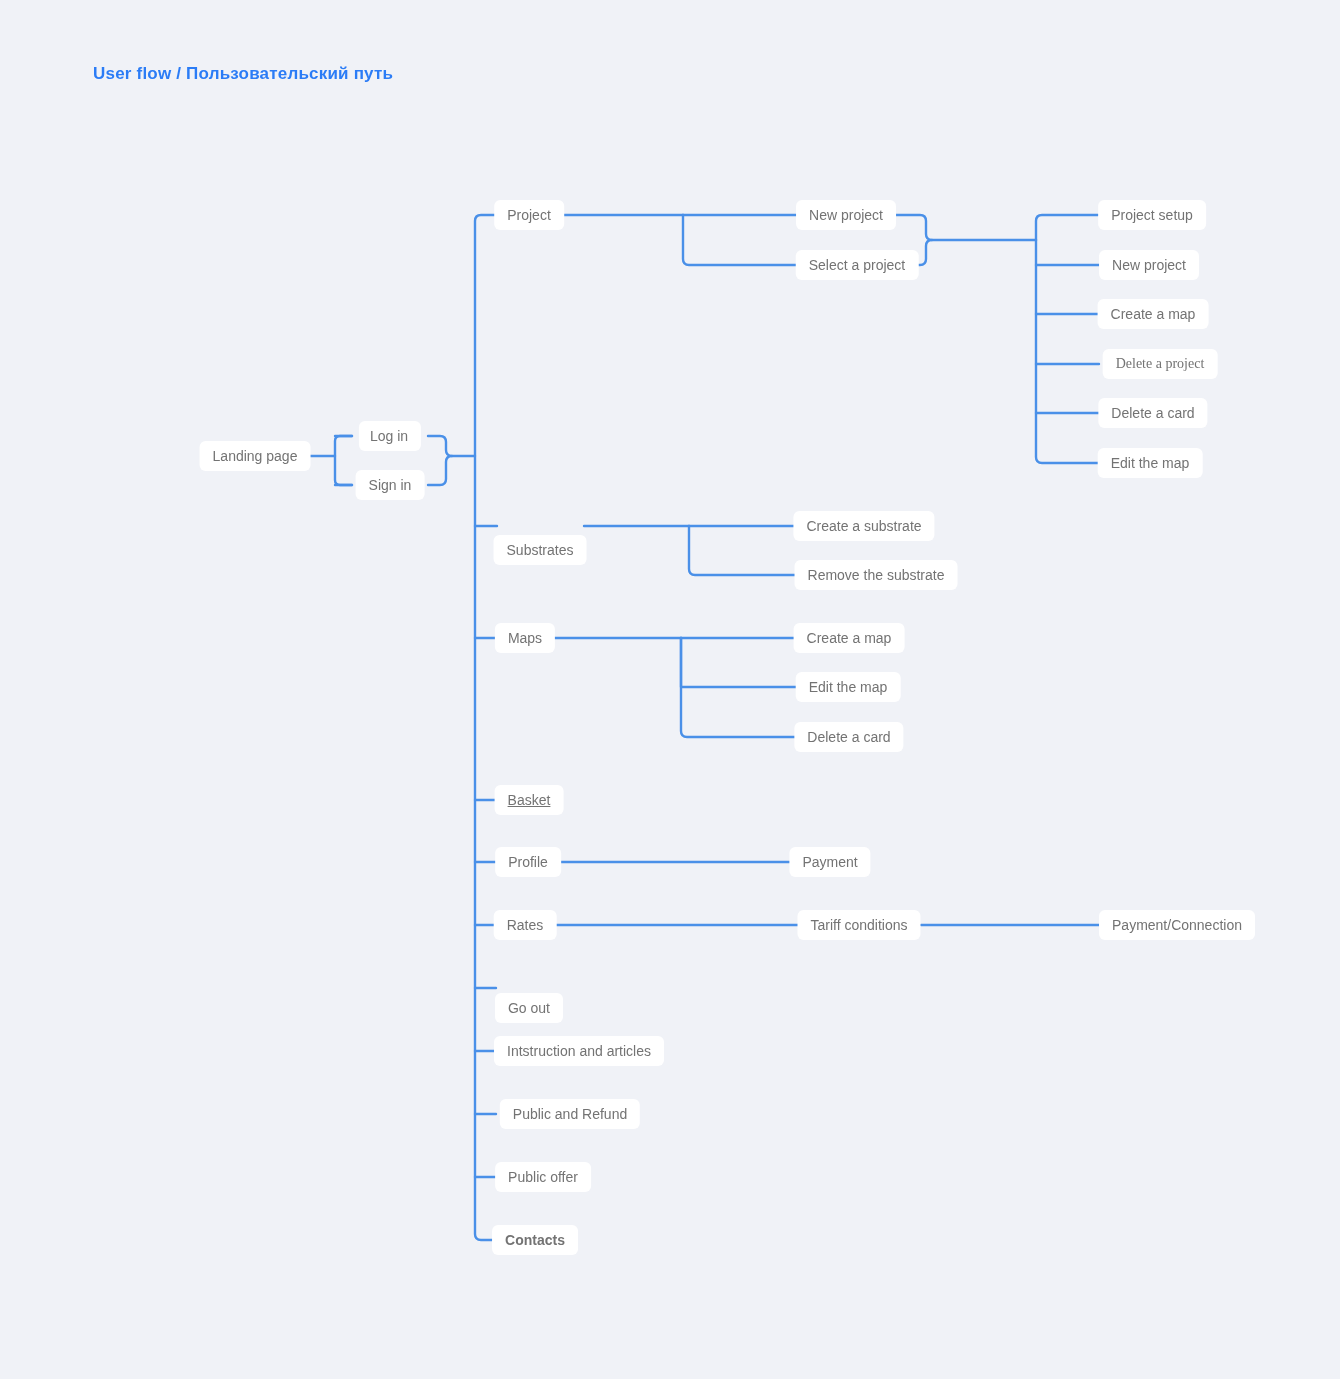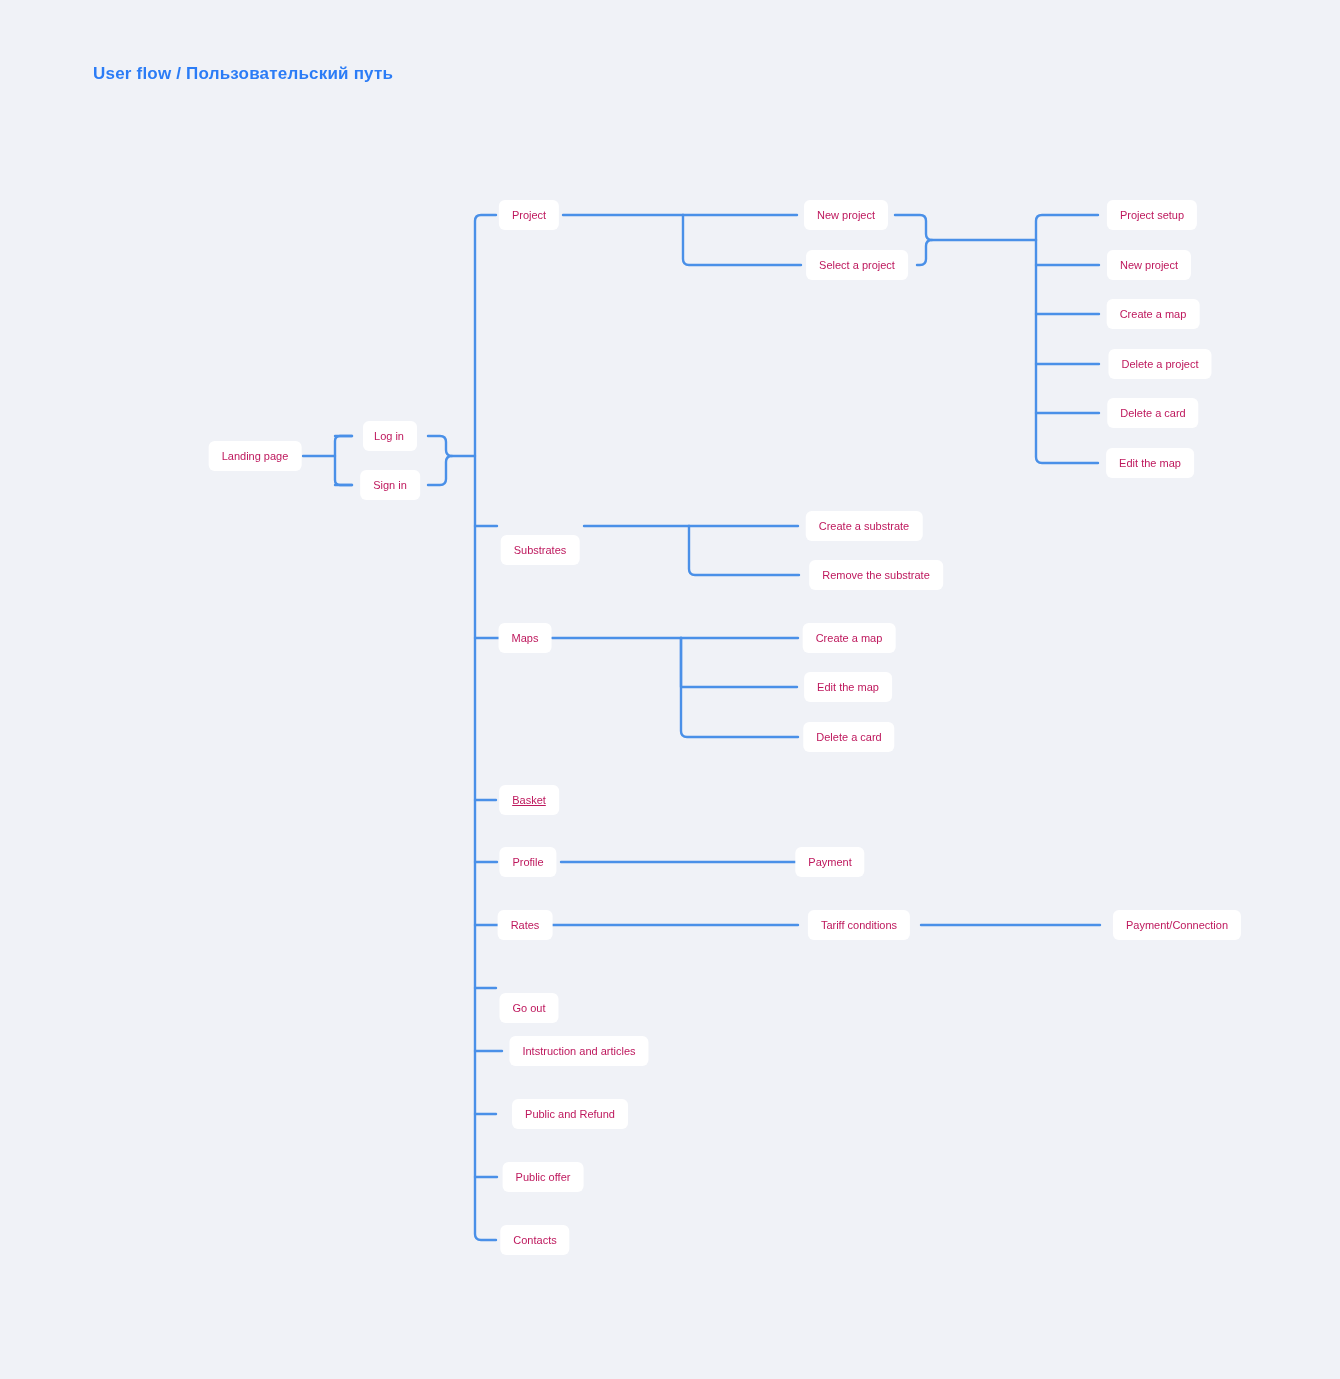--- a/index.html
+++ b/index.html
@@ -34,22 +34,22 @@
     font-size: 17px;
     font-weight: bold;
     color: #2b7cf6;
     letter-spacing: 0.2px;
     white-space: nowrap;
   }
   .node {
     position: absolute;
     background: #ffffff;
     border-radius: 6px;
-    color: #be185d;
-    font-size: 11px;
+    color: #737373;
+    font-size: 14px;
     line-height: 1;
     white-space: nowrap;
     display: flex;
     align-items: center;
     justify-content: center;
     height: 30px;
     padding: 0 13px;
     box-sizing: border-box;
     transform: translate(-50%, -50%);
   }
@@ -116,21 +116,21 @@
   <div class="node" style="left:390px; top:436px;padding-left:11px;">Log in</div>
   <div class="node" style="left:390px; top:485px;">Sign in</div>
 
   <div class="node" style="left:529px; top:215px;">Project</div>
   <div class="node" style="left:846px; top:215px;">New project</div>
   <div class="node" style="left:857px; top:265px;">Select a project</div>
 
   <div class="node" style="left:1152px; top:215px;">Project setup</div>
   <div class="node" style="left:1149px; top:265px;">New project</div>
   <div class="node" style="left:1153px; top:314px;">Create a map</div>
-  <div class="node" style="left:1160px; top:364px;">Delete a project</div>
+  <div class="node" style="left:1160px; top:364px;font-family:Liberation Serif, serif;">Delete a project</div>
   <div class="node" style="left:1153px; top:413px;">Delete a card</div>
   <div class="node" style="left:1150px; top:463px;">Edit the map</div>
 
   <div class="node" style="left:540px; top:526px;margin-top:24px;">Substrates</div>
   <div class="node" style="left:864px; top:526px;">Create a substrate</div>
   <div class="node" style="left:876px; top:575px;">Remove the substrate</div>
 
   <div class="node" style="left:525px; top:638px;">Maps</div>
   <div class="node" style="left:849px; top:638px;">Create a map</div>
   <div class="node" style="left:848px; top:687px;">Edit the map</div>
@@ -142,15 +142,15 @@
   <div class="node" style="left:830px; top:862px;">Payment</div>
 
   <div class="node" style="left:525px; top:925px;">Rates</div>
   <div class="node" style="left:859px; top:925px;">Tariff conditions</div>
   <div class="node" style="left:1177px; top:925px;">Payment/Connection</div>
 
   <div class="node" style="left:529px; top:988px;margin-top:20px;">Go out</div>
   <div class="node" style="left:579px; top:1051px;">Intstruction and articles</div>
   <div class="node" style="left:570px; top:1114px;">Public and Refund</div>
   <div class="node" style="left:543px; top:1177px;">Public offer</div>
-  <div class="node" style="left:535px; top:1240px;">Contacts</div>
+  <div class="node" style="left:535px; top:1240px;font-weight:bold;">Contacts</div>
 
 </div>
 
 </body></html>

